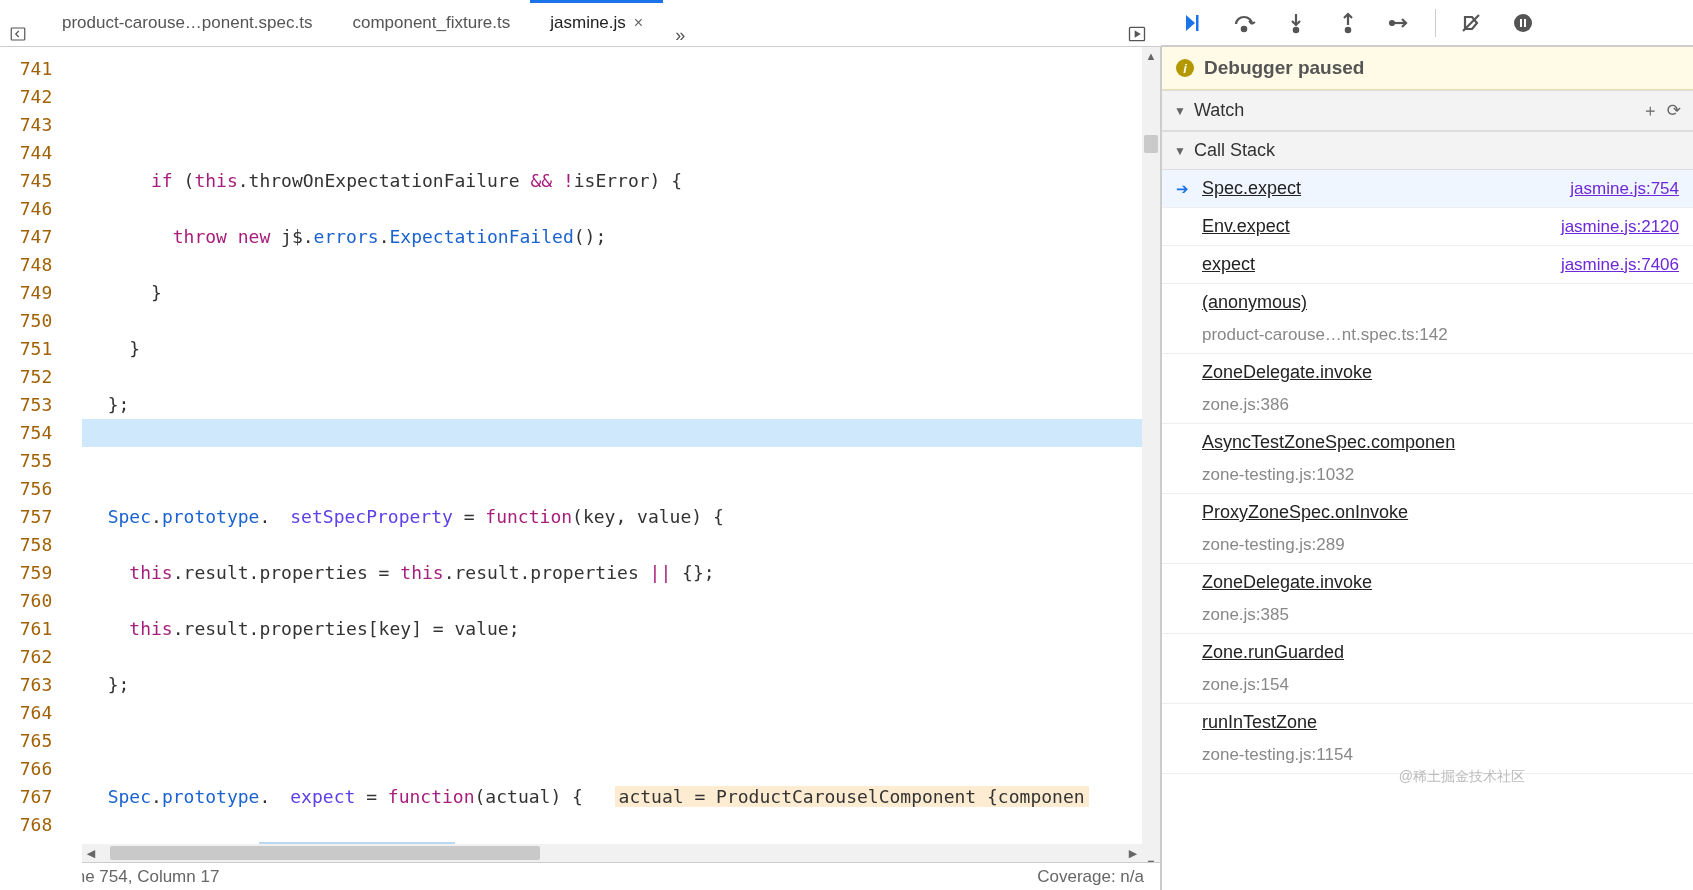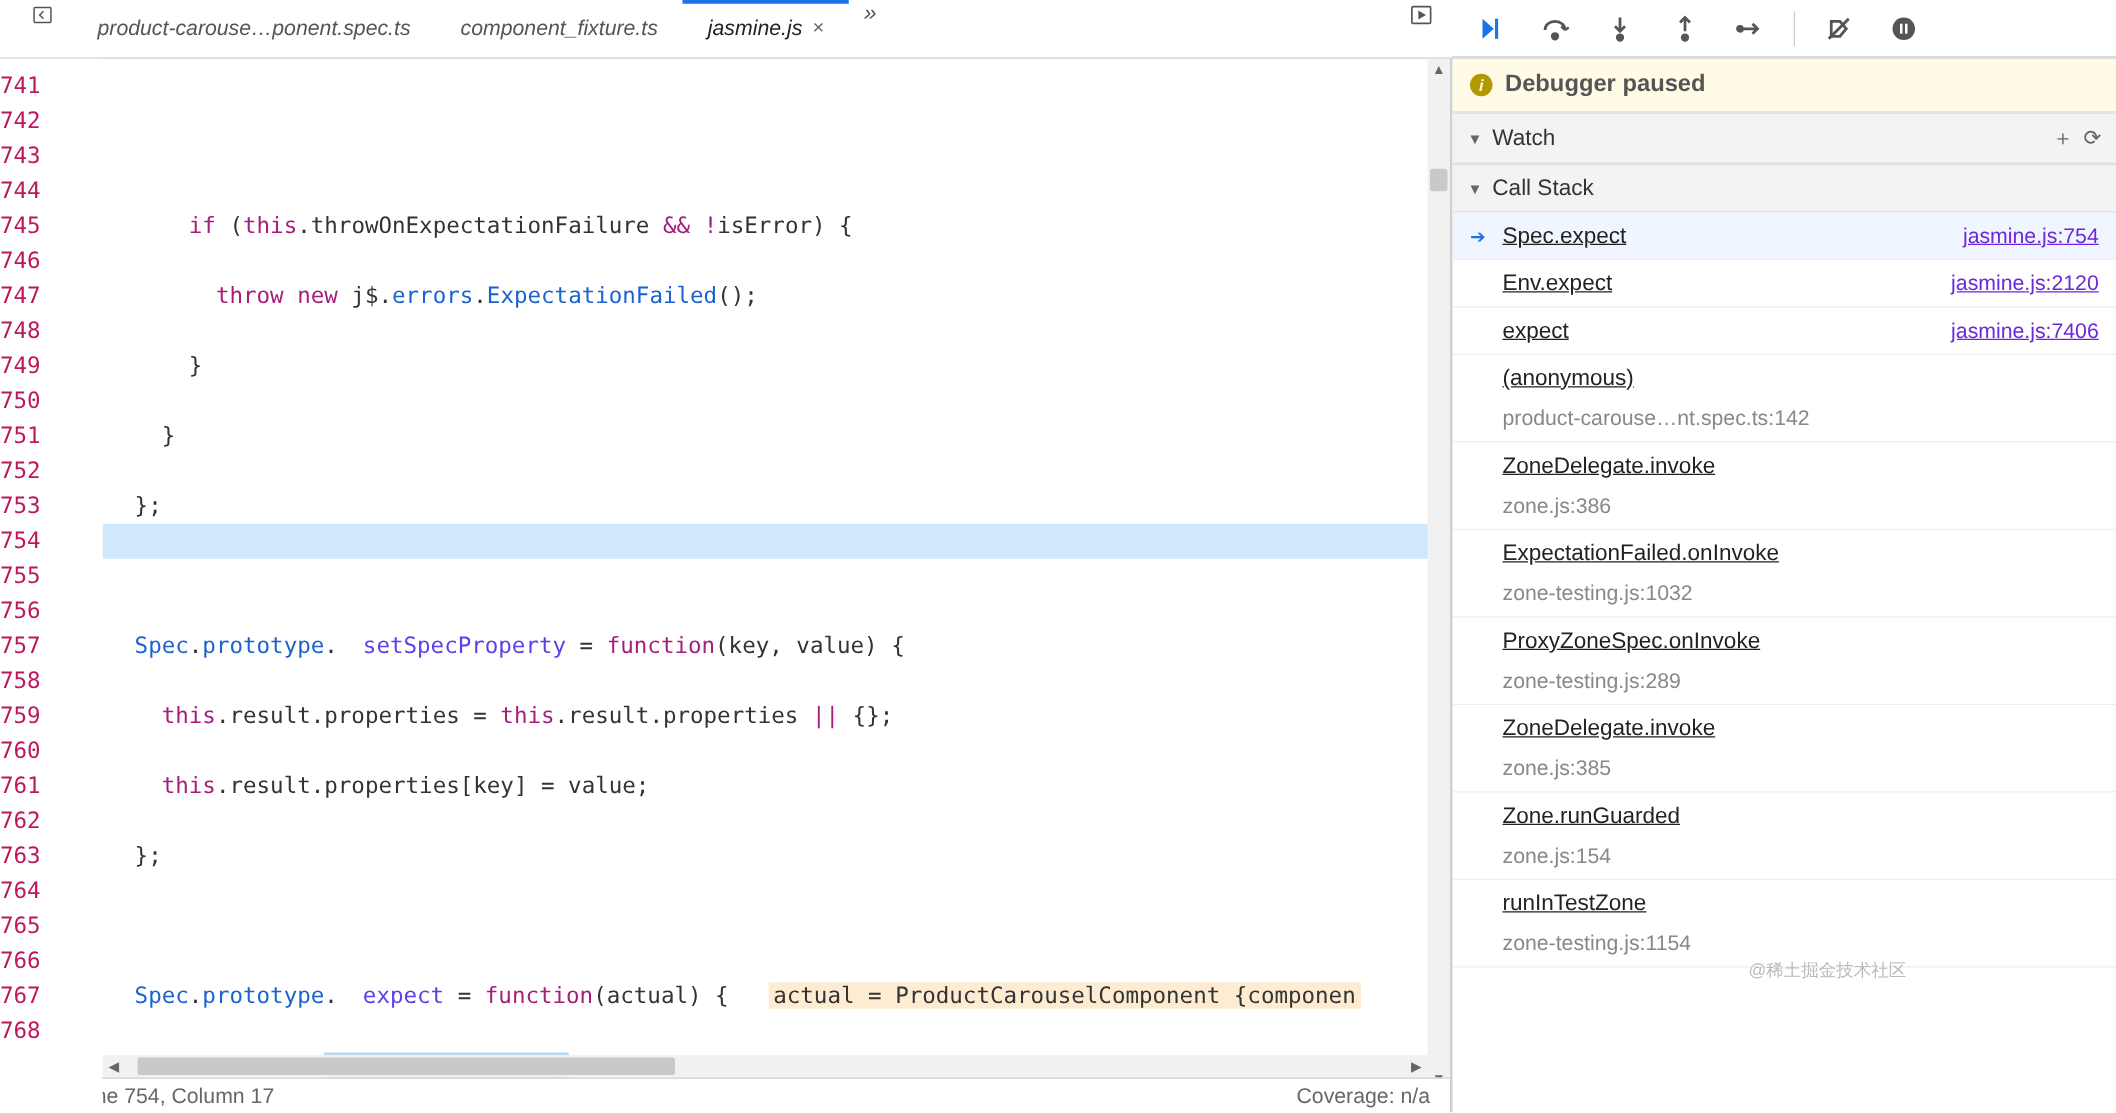--- a/index.html
+++ b/index.html
@@ -17,25 +17,24 @@
   flex-direction: column;
   height: 100%;
 }
 .top {
   display: flex;
   height: 47px;
   border-bottom: 1px solid #ccc;
 }
 .tabs {
   display: flex;
-  align-items: flex-start;
+  align-items: flex-end;
   flex: 1;
   height: 100%;
-  padding-left: 16px;
-  font-style: italic;
+  padding-left: 0;
 }
 .nav-icon {
   width: 24px;
   height: 24px;
   display: flex;
   align-items: center;
   justify-content: center;
   margin: 0 12px 0 6px;
   cursor: pointer;
 }
@@ -74,23 +73,23 @@
 }
 .editor-col {
   display: flex;
   flex: 1;
   min-width: 0;
   position: relative;
   border-right: 1px solid #ccc;
 }
 .gutter {
   width: 82px;
-  text-align: left;
+  text-align: center;
   padding-right: 10px;
-  color: #be185d;
+  color: #a16207;
   font-family: Menlo, Consolas, monospace;
   font-size: 18px;
   user-select: none;
   background: #fff;
   padding-top: 8px;
   position: relative;
   z-index: 2;
 }
 .gutter div { height: 28px; line-height: 28px; }
 .code {
@@ -508,21 +507,21 @@
           <div class="frame">
             <div class="frame-row">
               <span class="noarrow"></span>
               <span class="fname">ZoneDelegate.invoke</span>
             </div>
             <div class="frame-sub">zone.js:386</div>
           </div>
           <div class="frame">
             <div class="frame-row">
               <span class="noarrow"></span>
-              <span class="fname">ExpectationFailed.onInvoke</span>
+              <span class="fname">AsyncTestZoneSpec.componen</span>
             </div>
             <div class="frame-sub">zone-testing.js:1032</div>
           </div>
           <div class="frame">
             <div class="frame-row">
               <span class="noarrow"></span>
               <span class="fname">ProxyZoneSpec.onInvoke</span>
             </div>
             <div class="frame-sub">zone-testing.js:289</div>
           </div>

